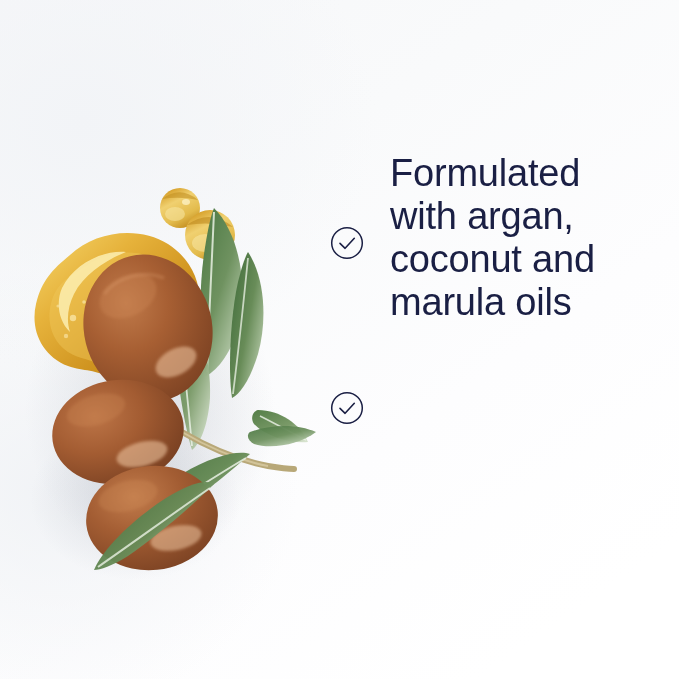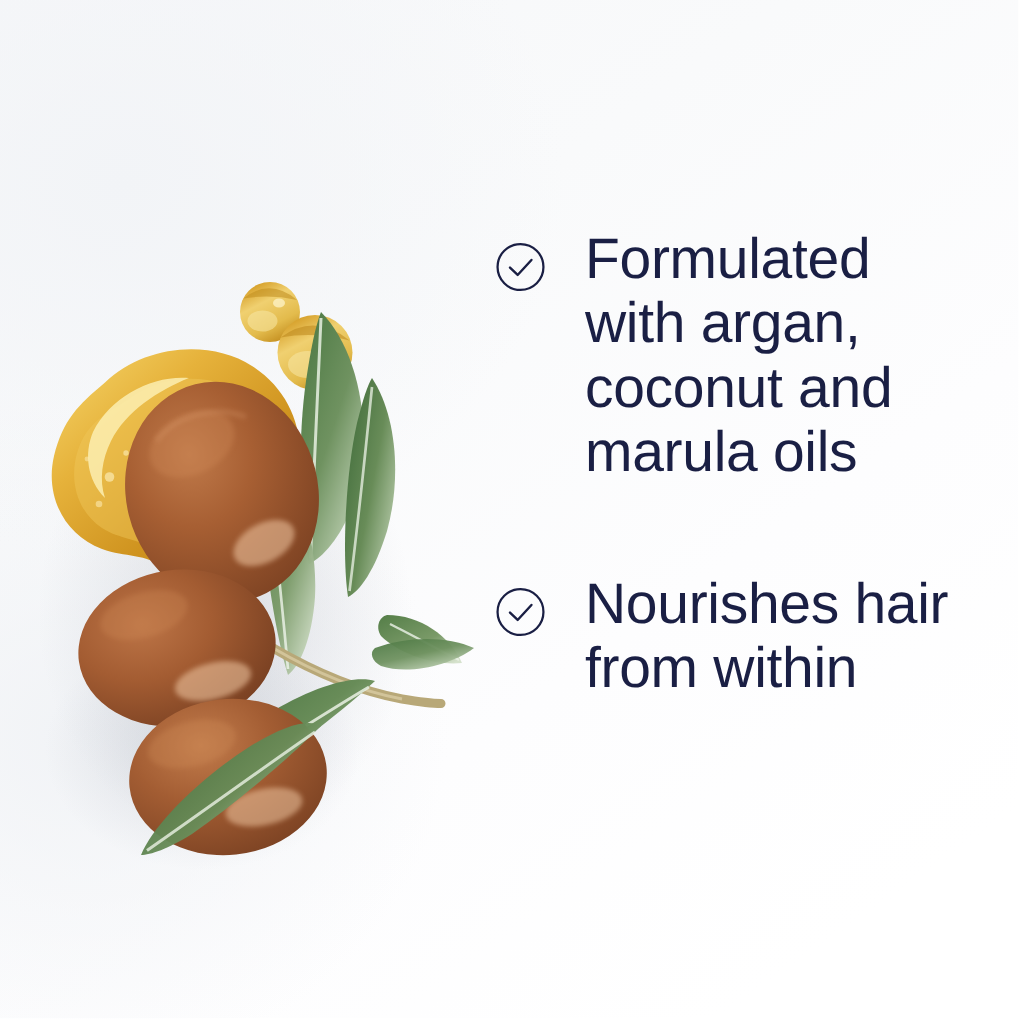--- a/index.html
+++ b/index.html
@@ -32,21 +32,21 @@
 
   
   #benefits-list {
     position: absolute;
     left: 330px;
     top: 152px;
     width: 340px;
   }
   .benefit-item {
     display: flex;
-    align-items: flex-start;
+    align-items: center;
     margin-bottom: 58px;
   }
   .benefit-item:last-child { margin-bottom: 0; }
 
   .check-icon {
     flex: 0 0 auto;
     width: 34px;
     height: 34px;
     margin-top: 9px;
     margin-right: 26px;
@@ -249,18 +249,16 @@
     </div>
 
 
     <div class="benefit-item">
       <span class="check-icon">
         <svg viewBox="0 0 34 34" xmlns="http://www.w3.org/2000/svg">
           <circle cx="17" cy="17" r="15.3" fill="none" stroke="#1a1f44" stroke-width="1.5"></circle>
           <polyline points="10,17.4 15.1,22.3 24.3,12.3" fill="none" stroke="#1a1f44" stroke-width="1.6" stroke-linecap="round" stroke-linejoin="round"></polyline>
         </svg>
       </span>
-      <span class="benefit-text">Nourishes hair
-from within</span>
     </div>
 
   </div>
 </div>
 
 </body></html>

